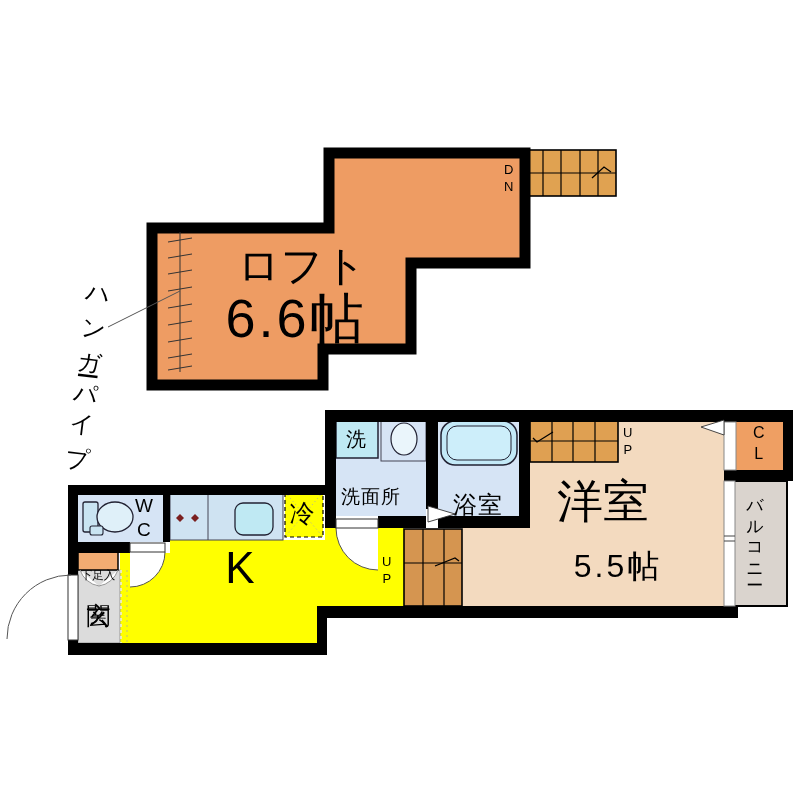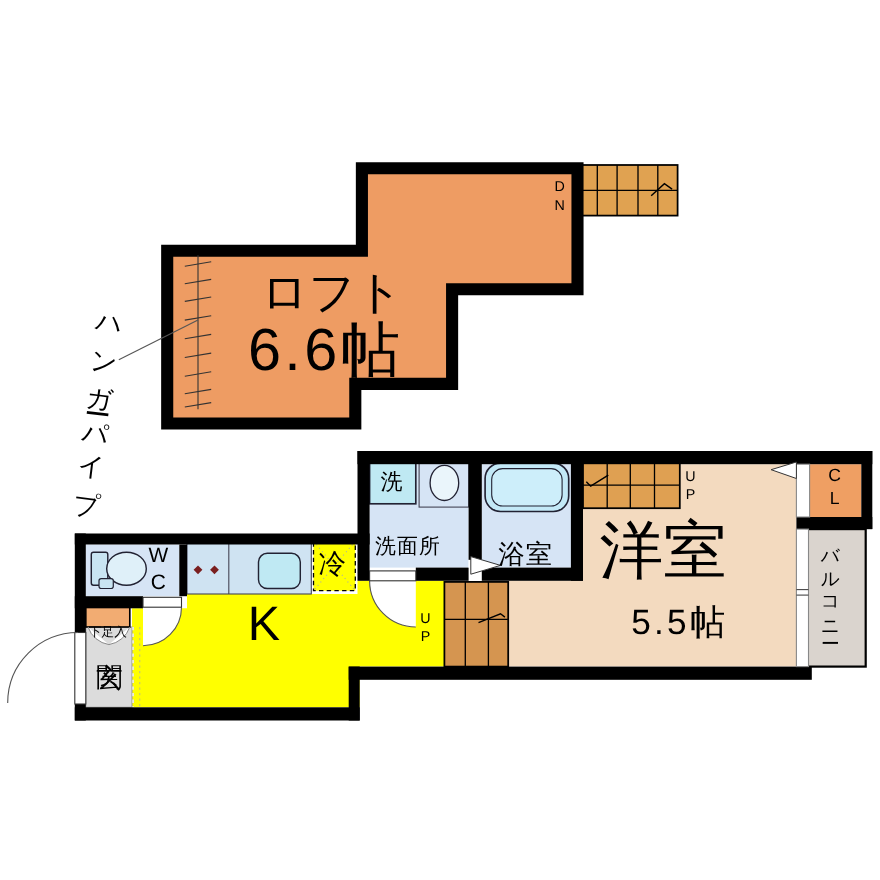--- a/index.html
+++ b/index.html
@@ -149,21 +149,21 @@
     <polygon points="428,506 428,522 455,514" fill="#fff" stroke="#333" stroke-width="0.9"></polygon>
   </g>
   <polygon points="724,420 724,435 701,427" fill="#fff" stroke="#333" stroke-width="0.9"></polygon>
 </svg>
 
 <div class="lbl hc b" style="left:302px;top:266px;font-size:42px;">ロフト</div>
 <div class="lbl hc b" style="left:296px;top:319px;font-size:54px;letter-spacing:3px;">6.6帖</div>
 <div class="lbl vu" style="left:502px;top:162px;font-size:13px;letter-spacing:2px;">DN</div>
 <div class="lbl v rot" style="left:88px;top:272px;font-size:24px;letter-spacing:3px;">ハンガーパイプ</div>
 
-<div class="lbl hc b" style="left:603px;top:501px;font-size:58px;">洋室</div>
+<div class="lbl hc b" style="left:603px;top:501px;font-size:46px;">洋室</div>
 <div class="lbl hc b" style="left:618px;top:566px;font-size:32px;letter-spacing:3px;">5.5帖</div>
 <div class="lbl hc b" style="left:240px;top:568px;font-size:44px;">K</div>
 <div class="lbl hc" style="left:302px;top:514px;font-size:25px;">冷</div>
 <div class="lbl vu" style="left:134px;top:495px;font-size:19px;letter-spacing:3px;">WC</div>
 <div class="lbl hc" style="left:356px;top:439px;font-size:20px;">洗</div>
 <div class="lbl hc" style="left:371px;top:497px;font-size:19px;letter-spacing:1px;">洗面所</div>
 <div class="lbl hc" style="left:478px;top:505px;font-size:24px;letter-spacing:1px;">浴室</div>
 <div class="lbl vu" style="left:621px;top:425px;font-size:13px;letter-spacing:2px;">UP</div>
 <div class="lbl vu" style="left:380px;top:554px;font-size:13px;letter-spacing:2px;">UP</div>
 <div class="lbl vu" style="left:750px;top:424px;font-size:16px;letter-spacing:4px;">CL</div>

